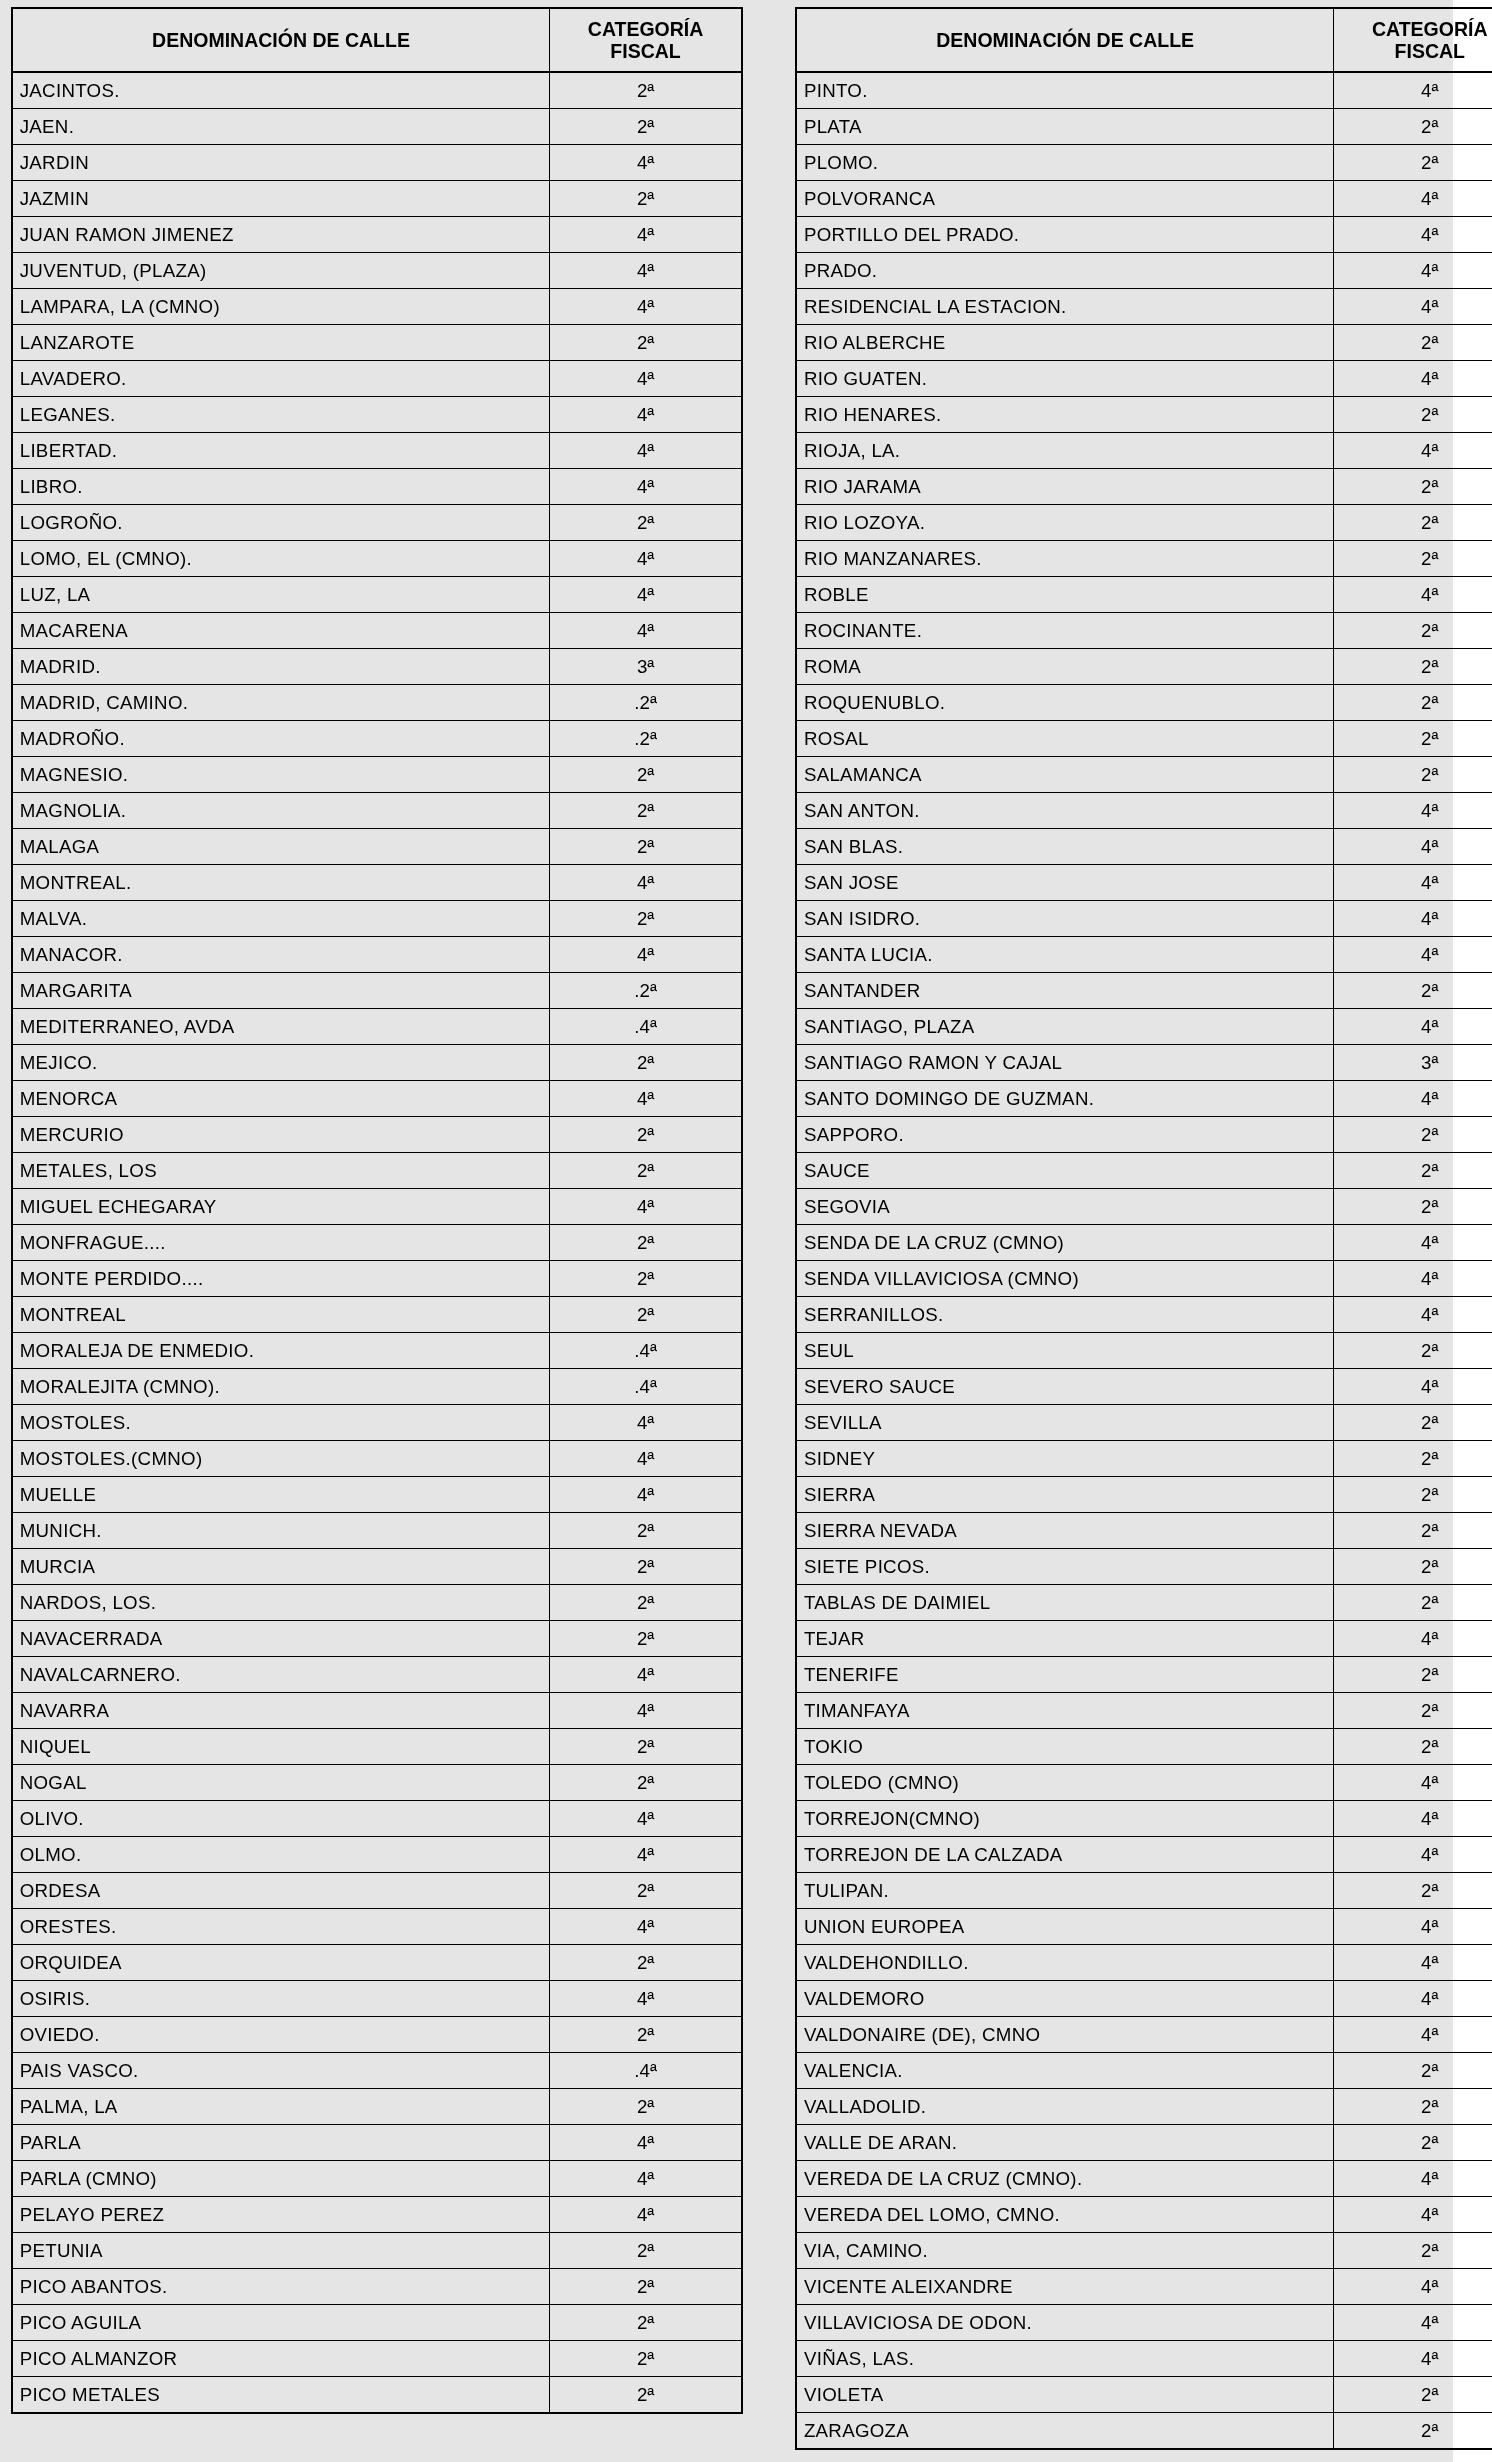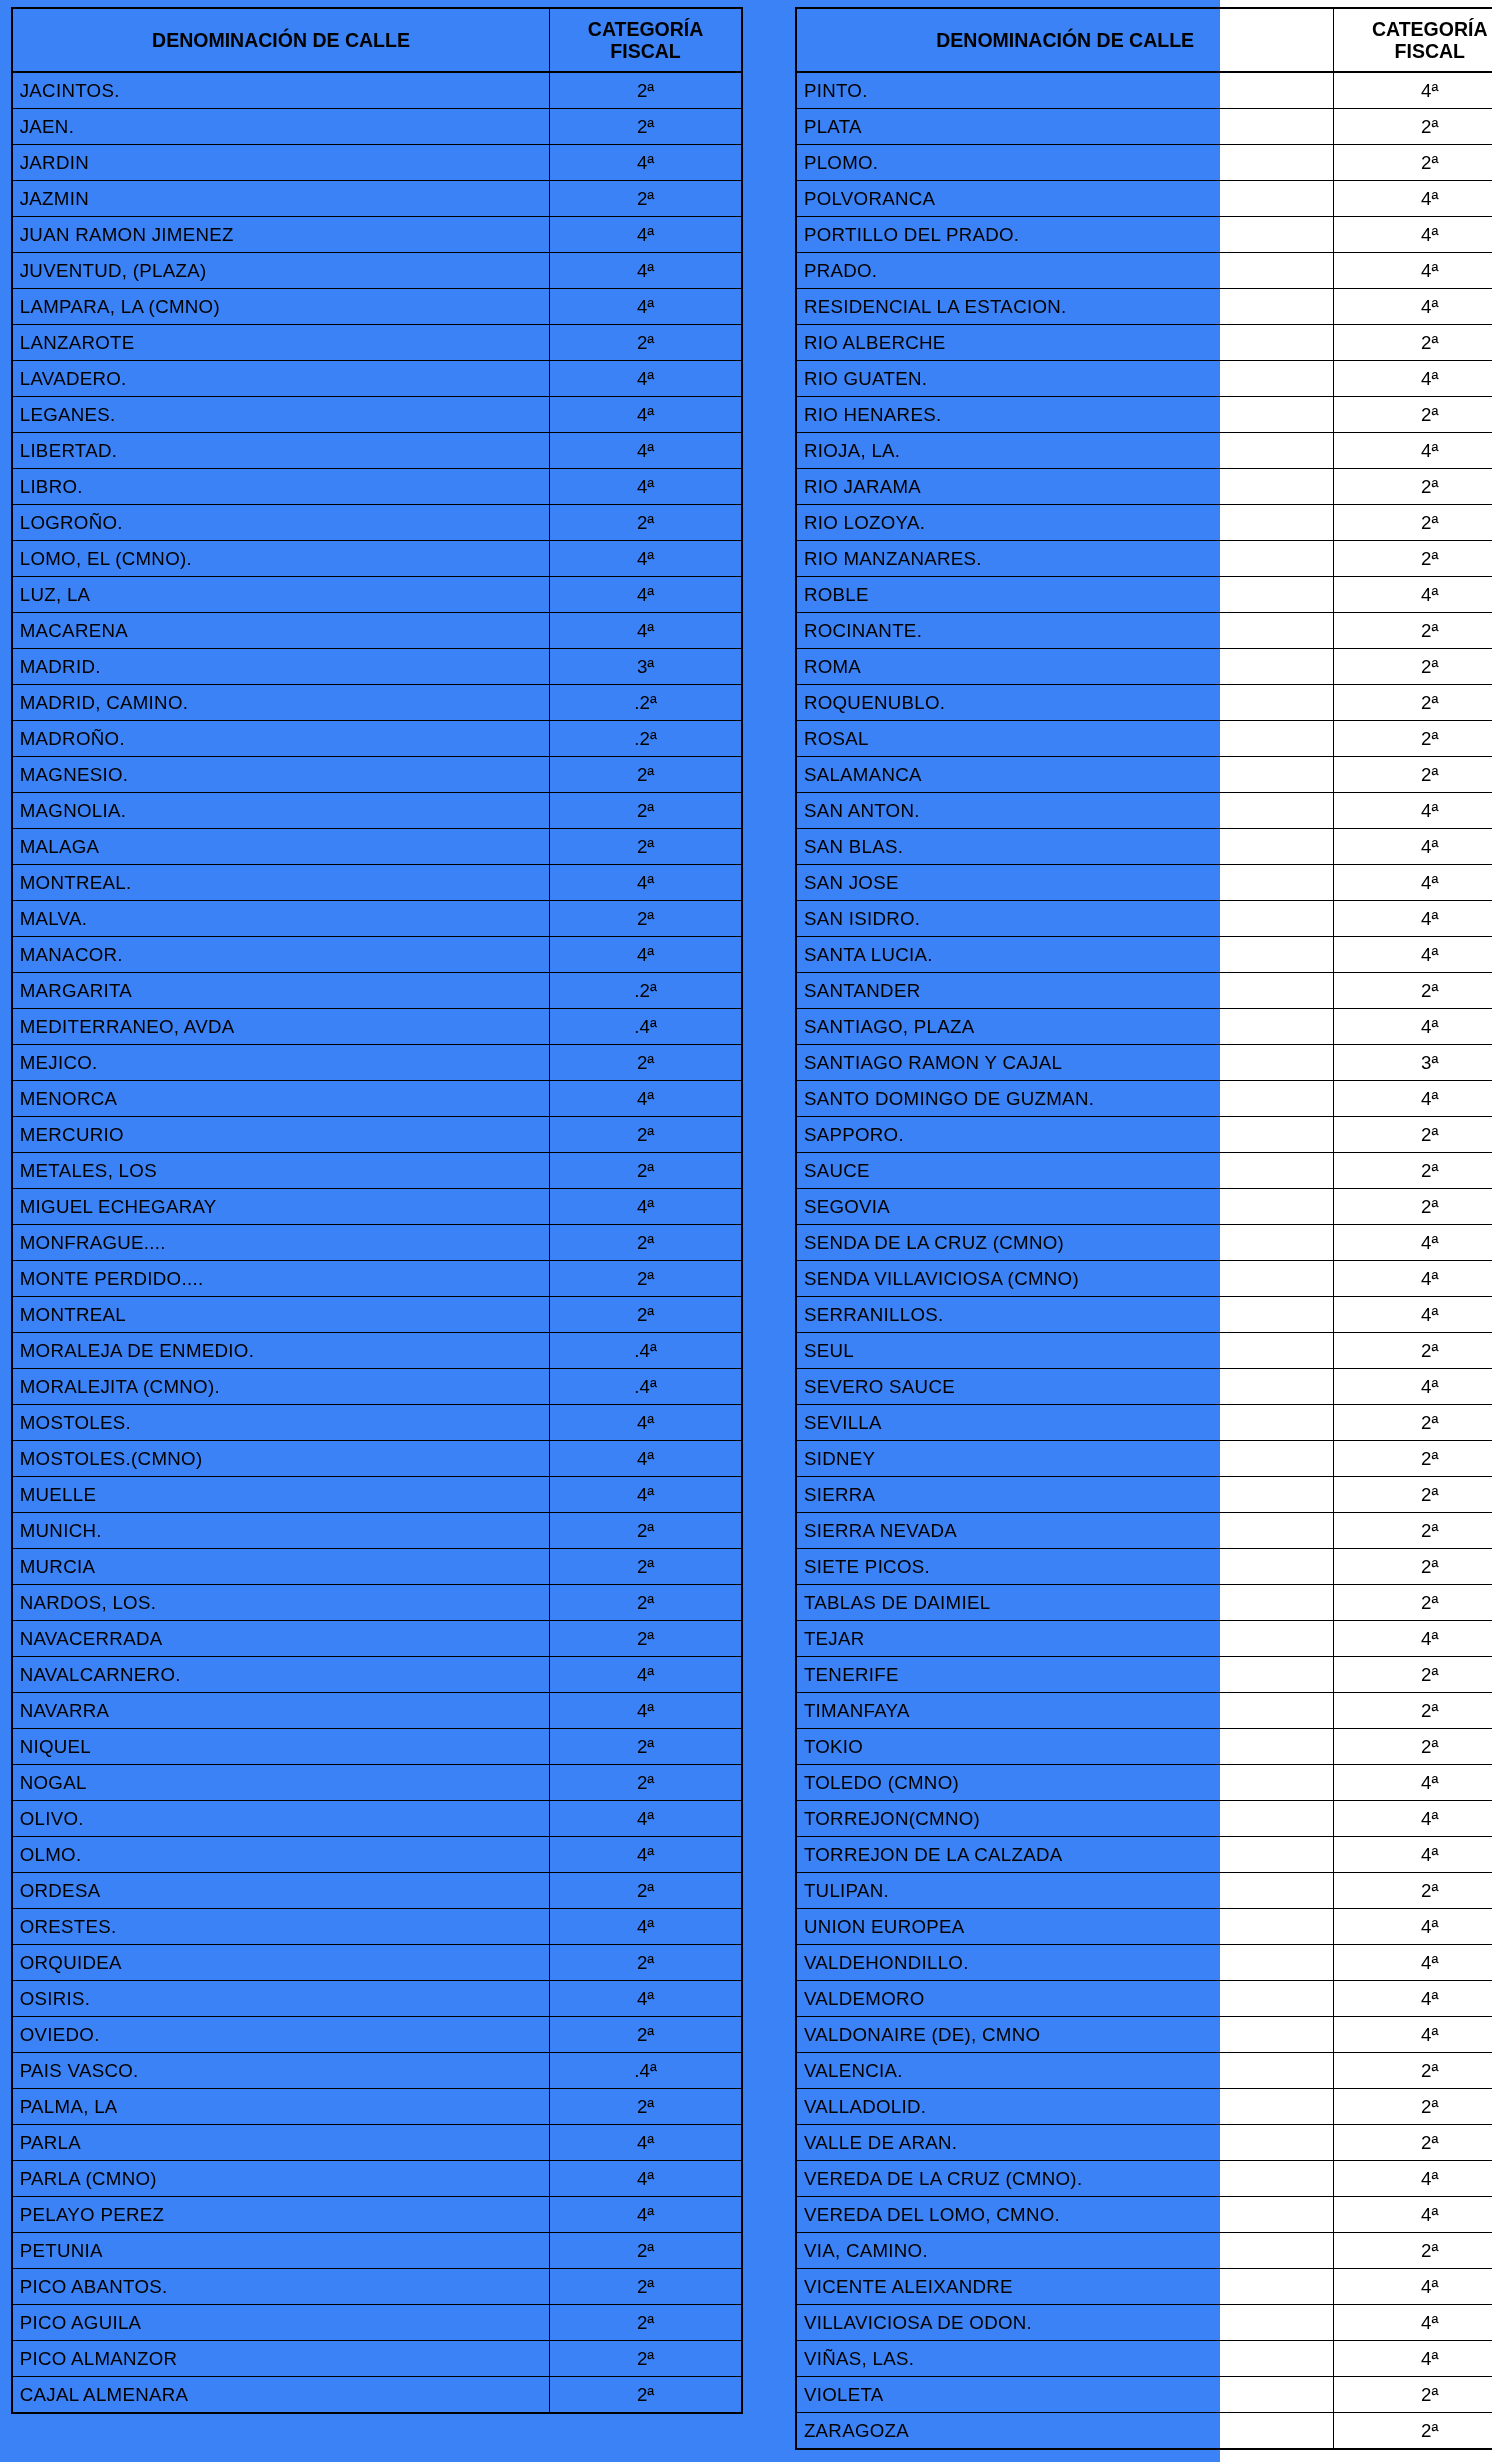--- a/index.html
+++ b/index.html
@@ -3,28 +3,28 @@
 <meta charset="utf-8">
 <style>
   html, body {
     margin: 0;
     padding: 0;
     background: #ffffff;
     font-family: "Liberation Sans", sans-serif;
     color: #000000;
   }
   .page {
-    width: 1220px;
+    width: 1453px;
     min-height: 2462px;
     box-sizing: border-box;
     padding: 7px 18px 7px 10.7px;
     display: flex;
     gap: 52px;
     align-items: flex-start;
-    background: #3b82f6;
+    background: #e5e5e5;
   }
   table.street-table {
     border-collapse: collapse;
     border: 2.7px solid #000;
     width: 706px;
     table-layout: fixed;
   }
   table.street-table th,
   table.street-table td {
     border: 1.8px solid #000;
@@ -314,21 +314,21 @@
         </tr>
         <tr>
           <td class="col-name">PICO AGUILA</td>
           <td class="col-cat">2ª</td>
         </tr>
         <tr>
           <td class="col-name">PICO ALMANZOR</td>
           <td class="col-cat">2ª</td>
         </tr>
         <tr>
-          <td class="col-name">CAJAL ALMENARA</td>
+          <td class="col-name">PICO METALES</td>
           <td class="col-cat">2ª</td>
         </tr>
       </tbody>
   </table>
 
   <table class="street-table">
     <thead>
       <tr>
         <th class="col-name">DENOMINACIÓN DE CALLE</th>
         <th class="col-cat">CATEGORÍA FISCAL</th>

